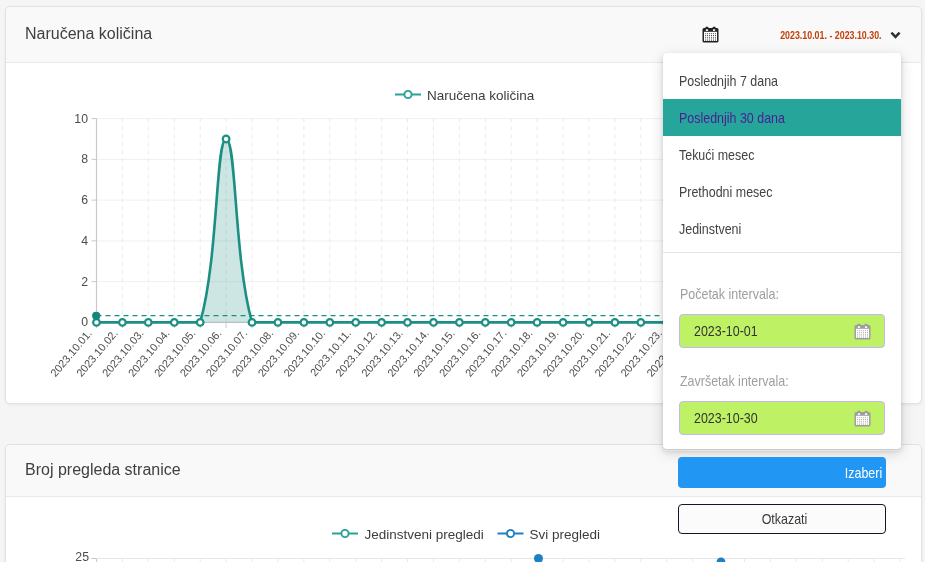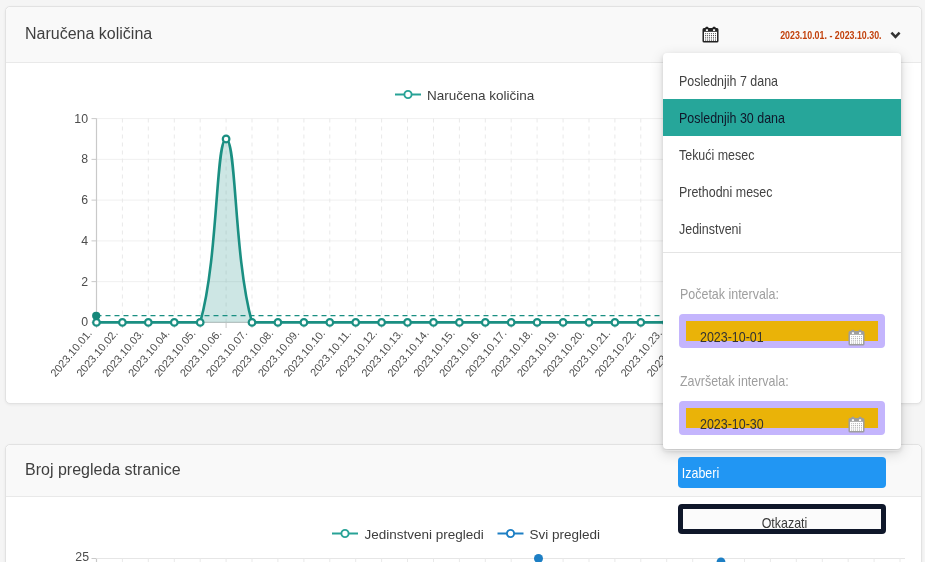--- a/index.html
+++ b/index.html
@@ -5,27 +5,27 @@
 body { width:925px; height:562px; background:#f5f5f5; font-family:"Liberation Sans", sans-serif; position:relative; overflow:hidden; }
 .card { position:absolute; left:5px; width:917px; background:#fff; border:1px solid #e2e2e2; border-radius:5px; box-shadow:0 1px 3px rgba(0,0,0,0.06); }
 .chead { position:relative; height:56px; background:#f9f9f9; border-bottom:1px solid #e9e9e9; border-radius:5px 5px 0 0; display:flex; align-items:center; padding:0 18px 0 19px; }
 .ctitle { font-size:16px; color:#3f3f3f; position:relative; top:-1px; }
 .cond { display:inline-block; transform:scaleX(0.83); transform-origin:left center; }
 .condc { display:inline-block; transform:scaleX(0.83); transform-origin:center center; }
 .hdate { position:absolute; right:39px; top:50%; transform:translateY(-50%); font-size:10px; font-weight:bold; color:#c2410c; white-space:nowrap; }
 .hdate span { display:inline-block; transform:scaleX(0.885); transform-origin:right center; }
 .panel { position:absolute; left:663px; top:53px; width:238px; height:396px; background:#fff; border-radius:4px; box-shadow:0 2px 4px rgba(0,0,0,0.12), 0 4px 14px rgba(0,0,0,0.16); z-index:10; }
 .mi { height:37px; line-height:37px; padding-left:16px; font-size:15px; color:#424242; }
-.mi.sel { background:#26a69a; color:#0f172a; }
+.mi.sel { background:#26a69a; color:#4c1d95; }
 .divider { border-top:1px solid #e4e4e4; }
 .flabel { padding-left:17px; font-size:15px; color:#9e9e9e; }
-.finput { position:relative; margin:12px 16px 0 16px; height:34px; border:7px solid #c4b5fd; border-radius:4px; font-size:15px; color:#333; line-height:32px; padding-left:14px; background:#eab308; }
+.finput { position:relative; margin:12px 16px 0 16px; height:34px; border:1px solid #c4b5fd; border-radius:4px; font-size:15px; color:#333; line-height:32px; padding-left:14px; background:#bef264; }
 .finput svg { position:absolute; right:13px; top:8px; }
-.btn-blue { position:absolute; left:15px; right:15px; top:404px; height:31px; background:#2196f3; border-radius:4px; color:#fff; font-size:15px; text-align:left; line-height:31px; }
-.btn-gray { position:absolute; left:15px; right:15px; top:451px; height:30px; background:#fbfbfb; border:5px solid #0f172a; border-radius:4px; color:#3a3a3a; font-size:15px; text-align:center; line-height:28px;padding-left:6px; }
+.btn-blue { position:absolute; left:15px; right:15px; top:404px; height:31px; background:#2196f3; border-radius:4px; color:#fff; font-size:15px; text-align:right; line-height:31px; }
+.btn-gray { position:absolute; left:15px; right:15px; top:451px; height:30px; background:#fbfbfb; border:1px solid #0f172a; border-radius:4px; color:#3a3a3a; font-size:15px; text-align:center; line-height:28px;padding-left:6px; }
 </style></head>
 <body>
 <div class="card" style="top:6px; height:398px;">
   <div class="chead">
     <div class="ctitle">Naručena količina</div>
     <div style="position:absolute; left:696px; top:19px;"><svg width="17" height="17" viewBox="0 0 16 16">
           <rect x="3.4" y="0.7" width="2.4" height="2.2" rx="0.4" fill="#222"></rect>
           <rect x="10.2" y="0.7" width="2.4" height="2.2" rx="0.4" fill="#222"></rect>
           <rect x="1.15" y="2.65" width="13.7" height="12.2" rx="0.8" fill="#fff" stroke="#222" stroke-width="1.4"></rect>
           <rect x="1.15" y="2.65" width="13.7" height="2.8" fill="#222"></rect>

